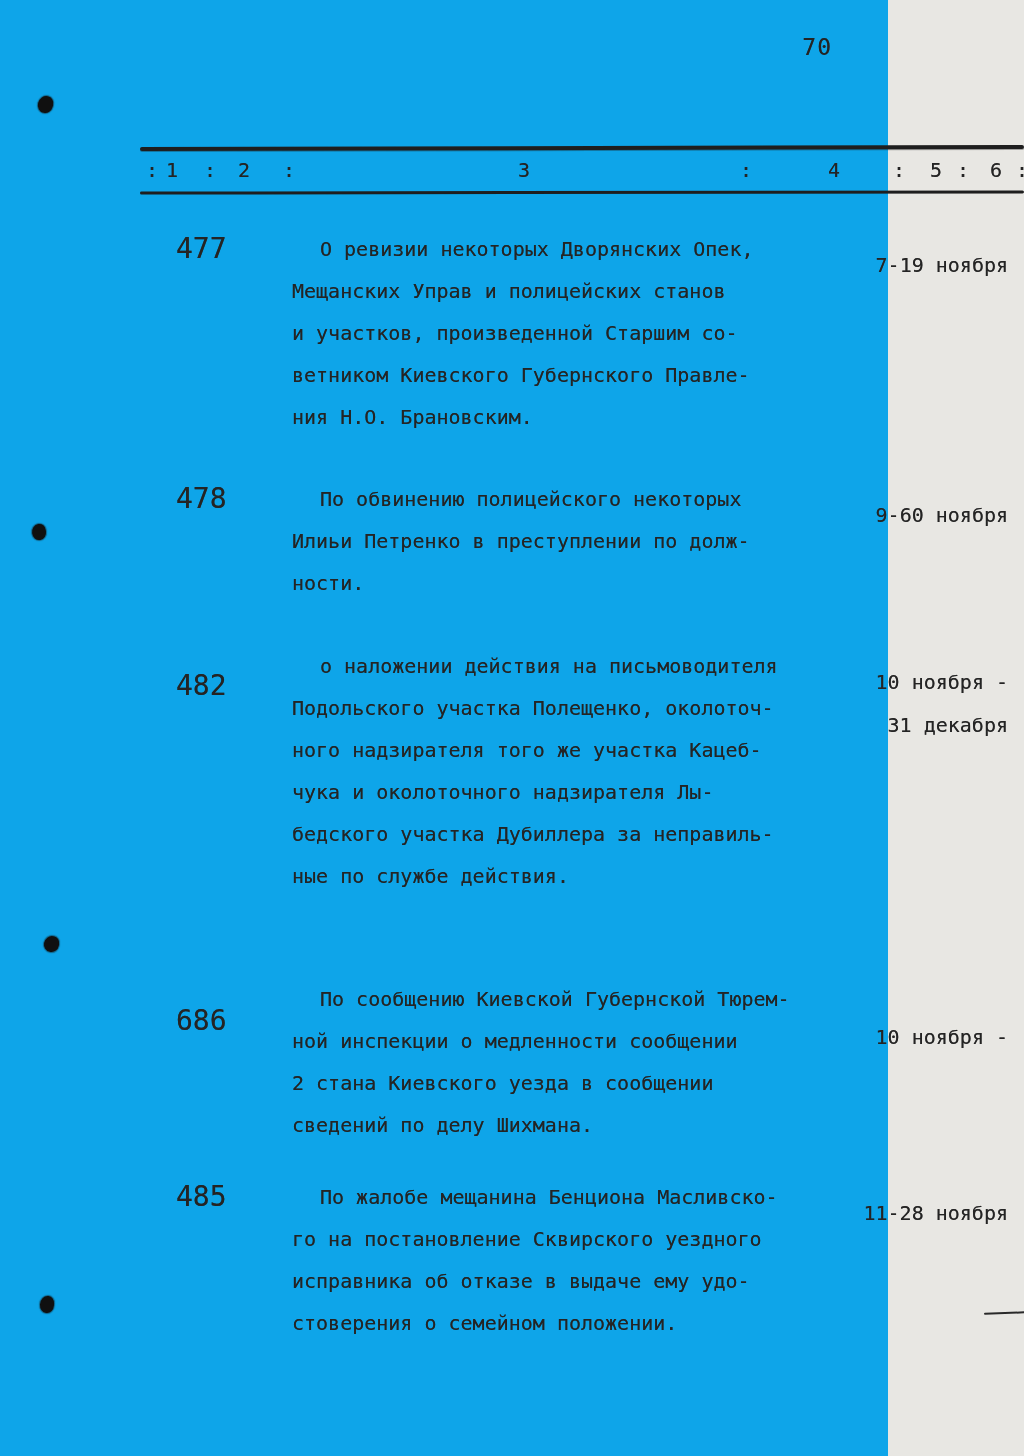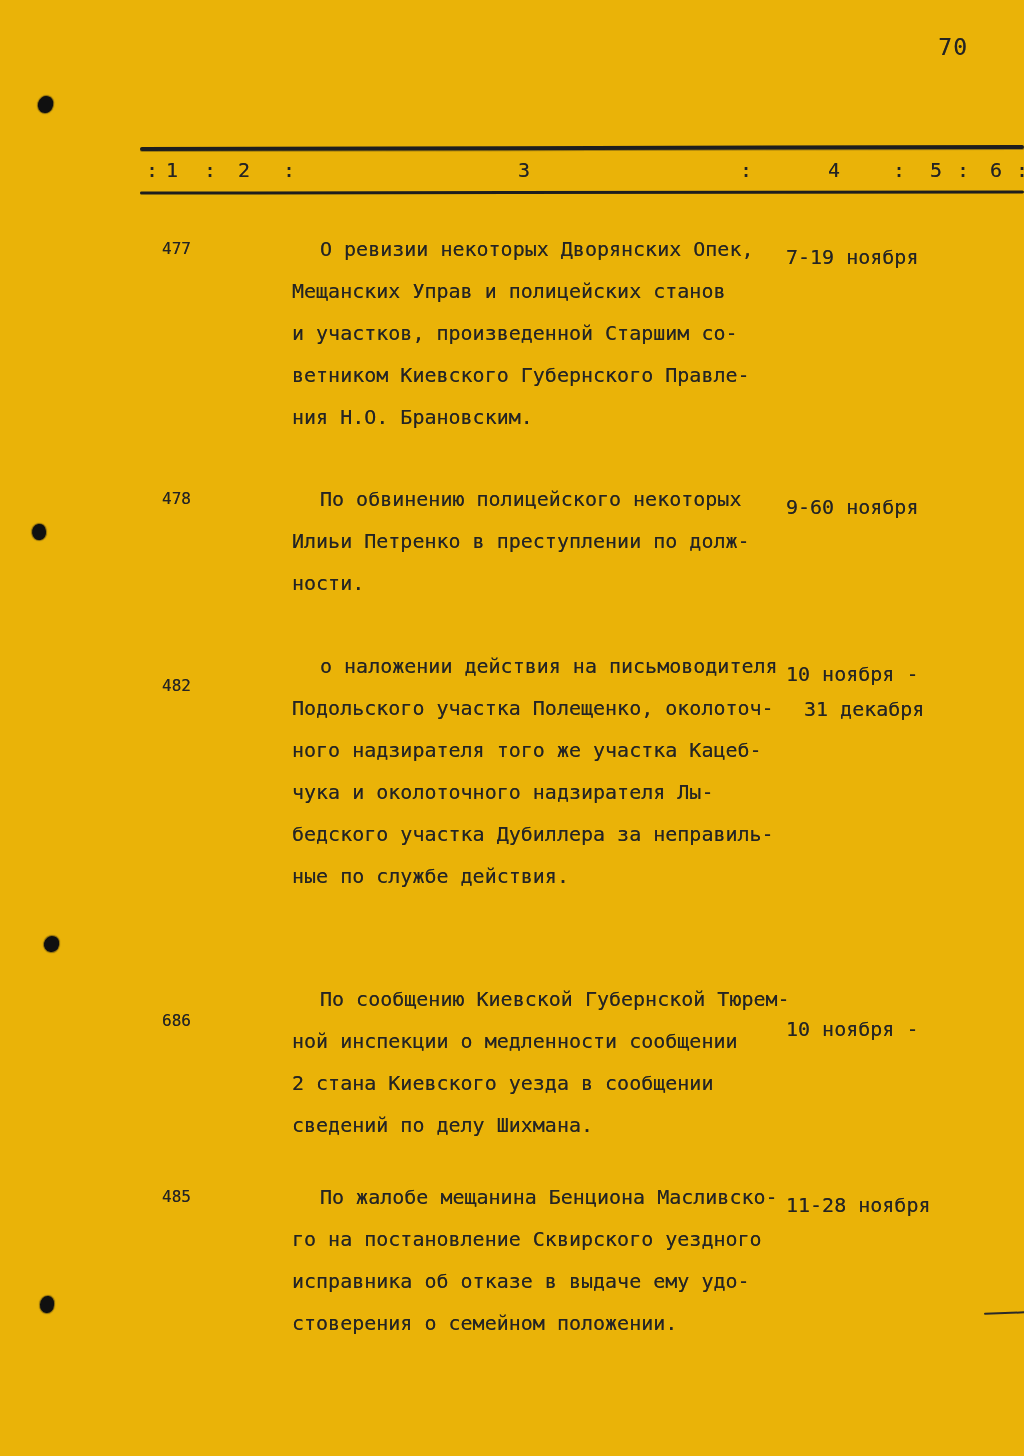--- a/index.html
+++ b/index.html
@@ -8,24 +8,24 @@
   }
   body {
     width: 1024px;
     height: 1456px;
     overflow: hidden;
     font-family: "DejaVu Sans Mono", "Liberation Mono", monospace;
     background: #e8e7e3;
   }
   .page {
     position: relative;
-    width: 1024px;
+    width: 888px;
     height: 1456px;
     background: radial-gradient(ellipse at 50% 45%, #f7f6f2 55%, #f0efeа 85%, #edecе7 100%);
-    background-color: #eab308;
+    background-color: #0ea5e9;
     color: #242424;
     text-shadow: 0 0 0.6px rgba(40,40,40,0.65);
     text-decoration: underline;
   }
   
   .page-number {
     position: absolute;
     top: 34px;
     right: 56px;
     font-size: 23px;
@@ -82,23 +82,23 @@
   .entries { position: absolute; inset: 0; }
   .entry { position: absolute; left: 0; width: 1024px; font-size: 20px; }
   .entry-0 { top: 228px; }
   .entry-1 { top: 478px; }
   .entry-2 { top: 645px; }
   .entry-3 { top: 978px; }
   .entry-4 { top: 1176px; }
 
   .entry .num {
     position: absolute;
-    left: 162px;
+    left: 176px;
     line-height: 42px;
-    font-size: 16px;
+    font-size: 28px;
   }
   .entry-2 .num { top: 20px; }
   .entry-3 .num { top: 22px; }
 
   .entry .text {
     position: absolute;
     left: 292px;
     width: 520px;
   }
   .entry .text p {
@@ -108,23 +108,24 @@
   }
   .entry .text p:first-child { text-indent: 28px; }
 
   .entry .date {
     position: absolute;
     left: 778px;
     width: 246px;
     padding-top: 8px;
   }
   .entry .date p {
-    margin: 8px;
+    margin: 16px;
     line-height: 27px;
     white-space: nowrap;
+    text-align: right;
   }
   .entry-2 .date p:nth-child(2) { margin-left: 26px; }
   .entry-3 .date { padding-top: 30px; }
 
   
   .margin-dash {
     position: absolute;
     top: 1312px;
     left: 984px;
     width: 44px;

